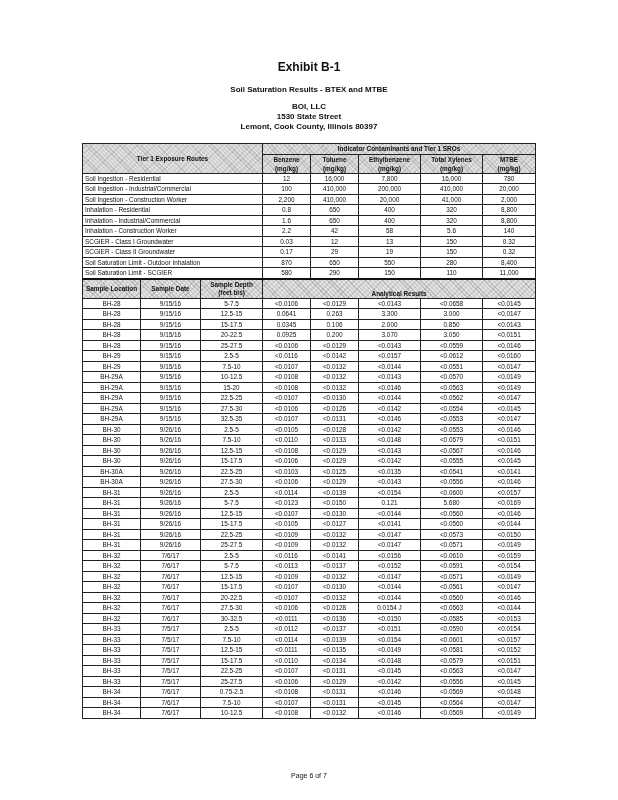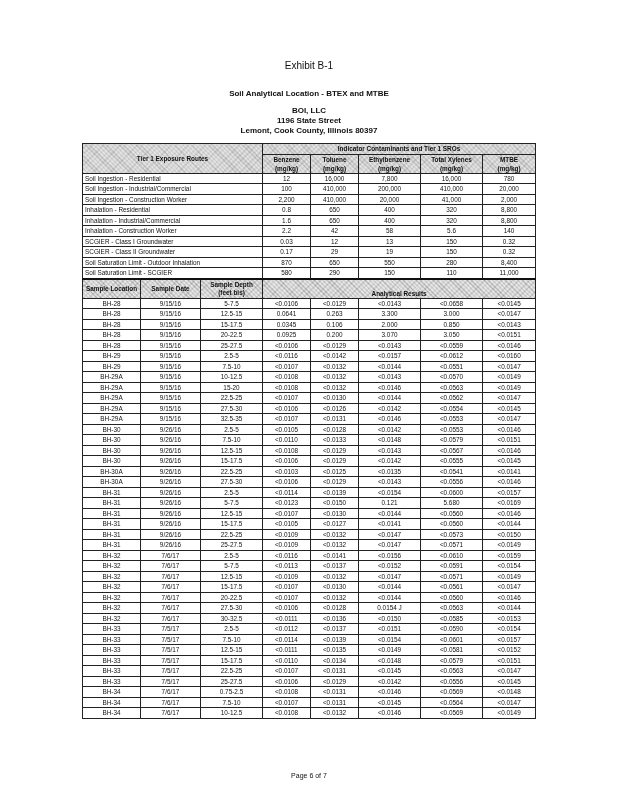--- a/index.html
+++ b/index.html
@@ -1,42 +1,42 @@
 <!DOCTYPE html>
 <html><head>
 <meta charset="utf-8">
 <style>
   html, body { margin:0; padding:0; background:#ffffff; }
   body { width:618px; height:800px; position:relative; overflow:hidden;
          font-family:"Liberation Sans", sans-serif; color:#111; }
   .title-block { position:absolute; left:0; top:60px; width:618px; text-align:center; }
-  .t1 { font-size:10px; font-weight:normal; margin-bottom:18px; }
+  .t1 { font-size:12px; font-weight:bold; margin-bottom:11px; }
   .t2 { font-size:8px; font-weight:bold; margin-bottom:8px; }
   .t3 { font-size:8px; font-weight:bold; line-height:10px; }
   table { position:absolute; left:82px; top:143px; width:453px; border-collapse:collapse;
           table-layout:fixed; font-size:6.4px; }
   td, th { border:1px solid #222; padding:0 2px; height:9.5px; line-height:9px;
            text-align:center; white-space:nowrap; overflow:hidden; font-weight:normal; }
   .hatch { background-color:#e6e6e6;
            background-image:repeating-linear-gradient(45deg, rgba(0,0,0,0.18) 0 1px, transparent 1px 3px),
                             repeating-linear-gradient(-45deg, rgba(0,0,0,0.12) 0 1px, transparent 1px 4px);
            font-weight:bold; }
   .left { text-align:left; }
   .thick-bottom td { border-bottom:2px solid #111; }
   .hdr2 td { height:18px; line-height:8px; white-space:normal; }
   .page-footer { position:absolute; left:0; width:618px; top:772px; text-align:center; font-size:7px; }
 </style>
 </head>
 <body>
 
 <div class="title-block">
   <div class="t1">Exhibit B-1</div>
-  <div class="t2">Soil Analytical Location - BTEX and MTBE</div>
+  <div class="t2">Soil Saturation Results - BTEX and MTBE</div>
   <div class="t3">BOI, LLC</div>
-  <div class="t3">1196 State Street</div>
+  <div class="t3">1530 State Street</div>
   <div class="t3">Lemont, Cook County, Illinois 80397</div>
 </div>
 
 <table>
   <colgroup>
     <col style="width:58px">
       <col style="width:60px">
       <col style="width:62px">
     <col style="width:48px">
       <col style="width:48px">

